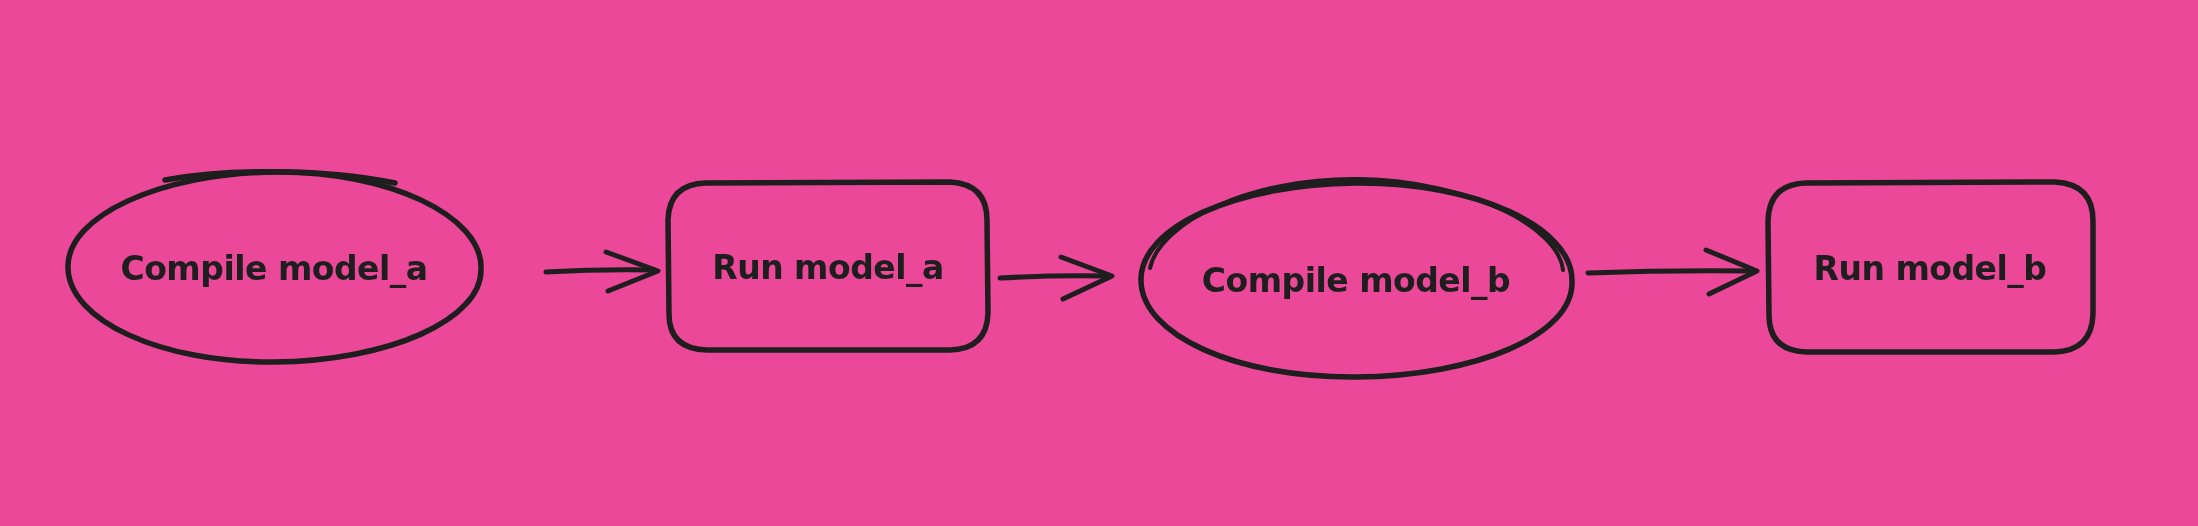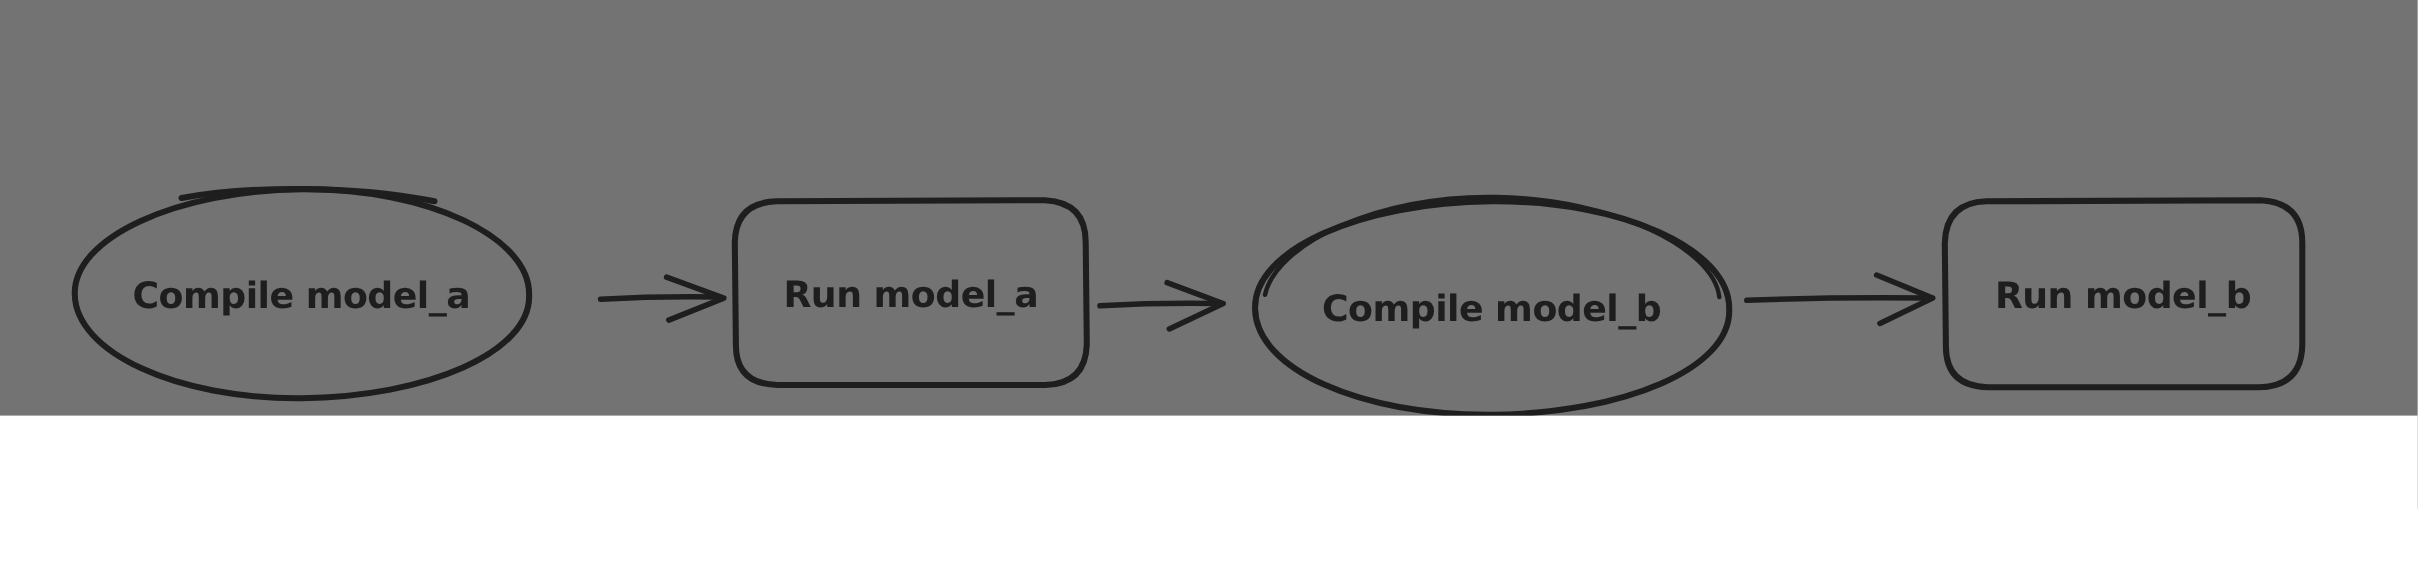--- a/index.html
+++ b/index.html
@@ -3,22 +3,22 @@
 <meta charset="utf-8">
 <style>
   html, body {
     margin: 0;
     padding: 0;
     background: #ffffff;
   }
   .canvas-wrap {
     position: relative;
     width: 2198px;
-    height: 378px;
-    background: #737373;
+    height: 526px;
+    background: #ec4899;
     overflow: hidden;
   }
   svg {
     display: block;
   }
   .shape-stroke {
     fill: none;
     stroke: #1e1e1e;
     stroke-width: 5.5;
     stroke-linecap: round;

